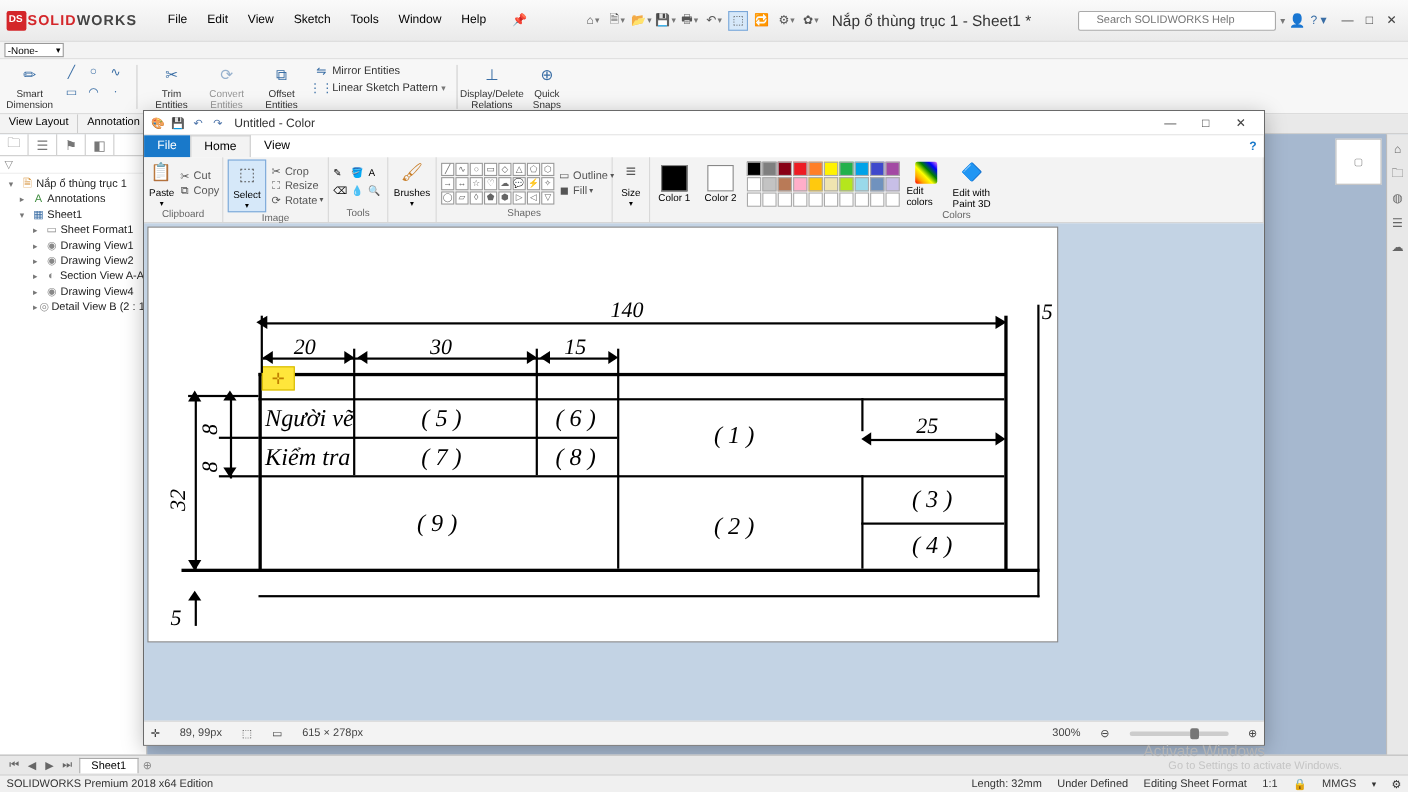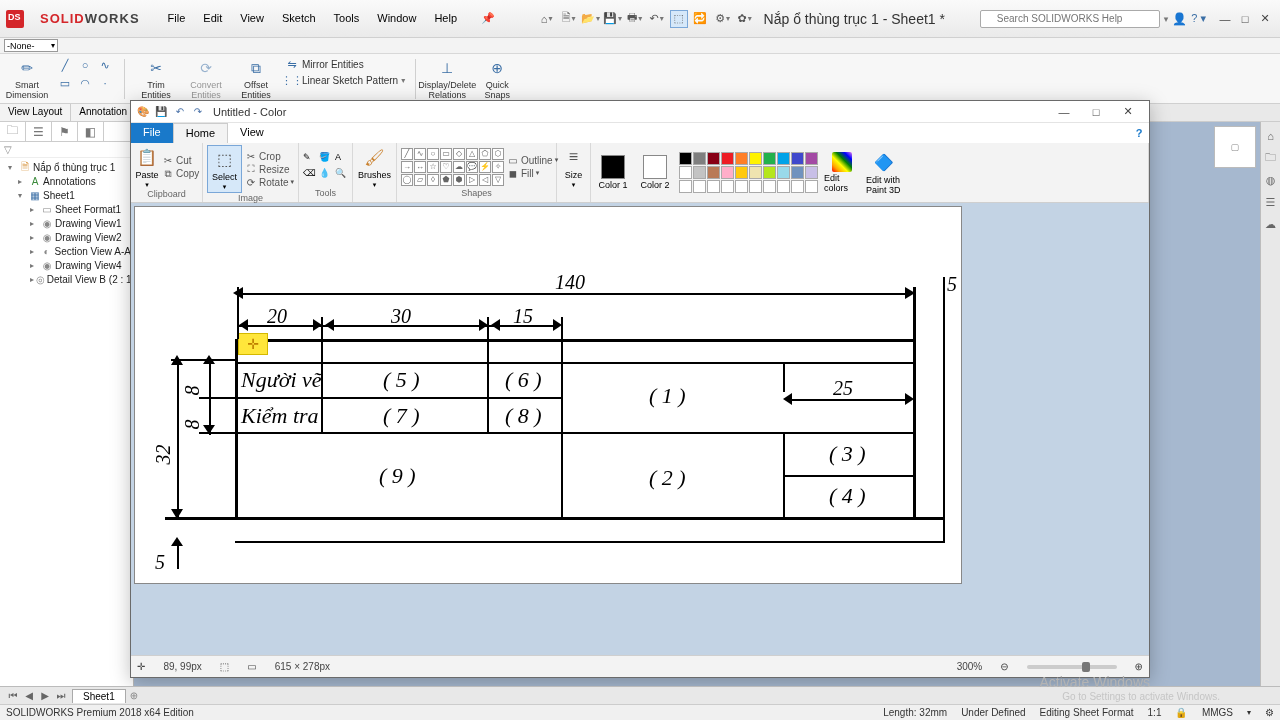--- a/index.html
+++ b/index.html
@@ -1,20 +1,20 @@
 <!DOCTYPE html>
 <html><head>
 <meta charset="utf-8">
 <style>
 * { margin: 0; padding: 0; box-sizing: border-box; font-family: "Segoe UI", Tahoma, sans-serif; }
 body { background: #fff; width: 1280px; height: 720px; overflow: hidden; position: relative; }
 
 
 .sw-titlebar { height: 38px; background: linear-gradient(#fafafa,#eaeaea); border-bottom: 1px solid #d0d0d0; display: flex; align-items: center; padding: 0 6px; font-size: 11px; }
-.sw-logo { display: flex; align-items: center; gap: 16px; margin-right: 20px; }
+.sw-logo { display: flex; align-items: center; gap: 1px; margin-right: 20px; }
 .sw-logo-icon { width: 18px; height: 18px; background: #d4262a; border-radius: 2px; position: relative; }
 .sw-logo-icon::before { content:'DS'; color:#fff; font-size:9px; font-weight:bold; position:absolute; left:2px; top:2px;}
 .sw-logo-text { font-weight: bold; font-size: 13px; letter-spacing: 1px; }
 .sw-logo-text .solid { color: #d4262a; }
 .sw-logo-text .works { color: #444; }
 .sw-menus { display: flex; gap: 2px; }
 .sw-menus span { padding: 2px 8px; cursor: pointer; }
 .sw-pin { margin-left: 6px; color: #666; }
 .sw-center { flex: 1; display: flex; align-items: center; justify-content: center; gap: 10px; }
 .sw-center-icons { display: flex; gap: 4px; }
@@ -498,20 +498,21 @@
           </div>
         <div class="pg-big">
             <span class="bic" style="background:linear-gradient(45deg,red,orange,yellow,green,blue,violet);width:20px;height:20px;border-radius:2px"></span>
             <span>Edit colors</span>
           </div>
         <div class="pg-big">
             <span class="bic">🔷</span>
             <span>Edit with Paint 3D</span>
           </div>
       </div>
+      <div class="label">Colors</div>
     </div>
   </div>
 
   <div class="paint-canvas-area">
     <div class="paint-doc">
       <div class="drawing">
 
         <div class="stroke hline" style="left:100px; top:132px; width:680px; height:3px"></div>
         <div class="stroke hline" style="left:30px; top:310px; width:780px; height:3px"></div>
         <div class="stroke hline" style="left:100px; top:334px; width:710px; height:2px"></div>

